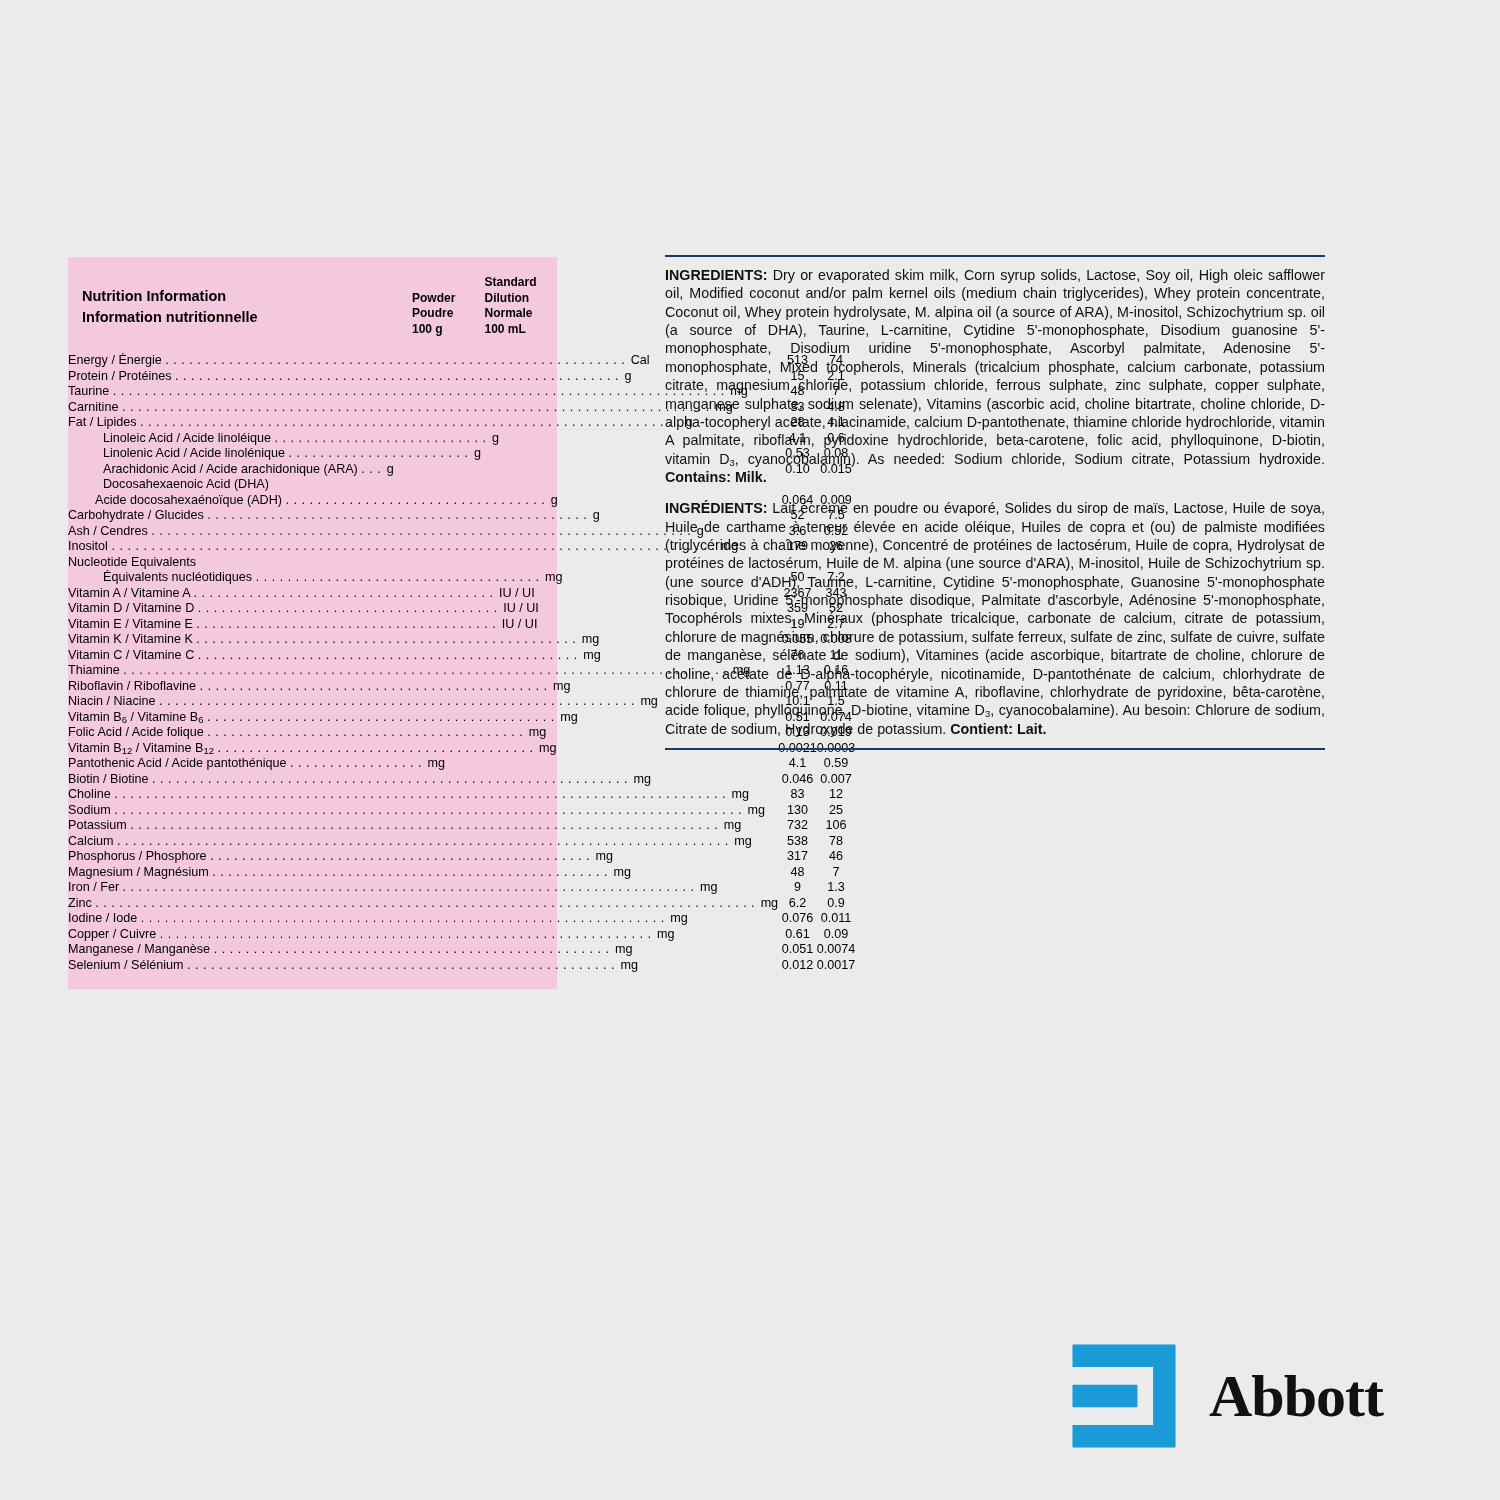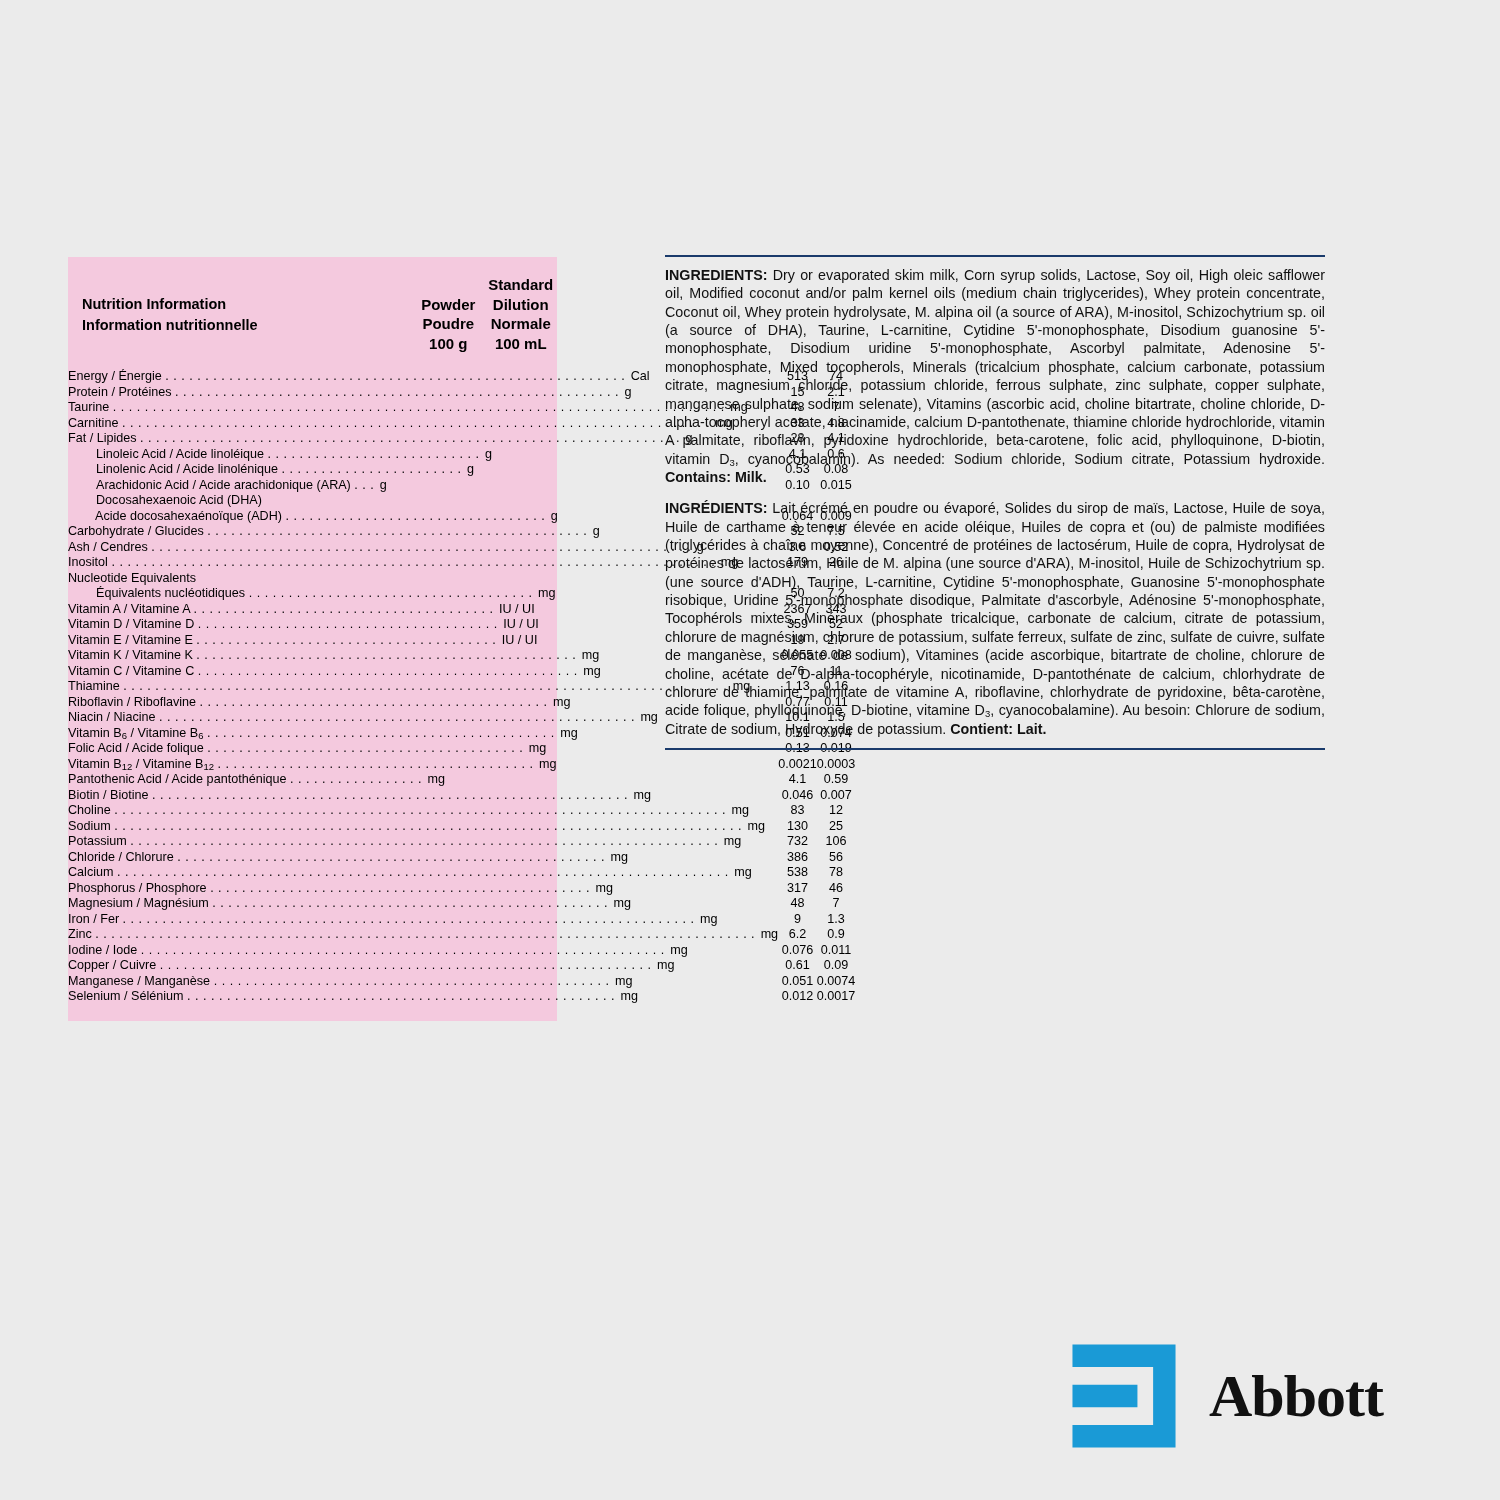--- a/index.html
+++ b/index.html
@@ -35,22 +35,21 @@
     flex: 0 0 330px;
     padding-left: 14px;
     font-size: 14.5px;
     font-weight: bold;
     color: #000;
     line-height: 1.45;
     align-self: center;
   }
   .nut-header-col {
     flex: 1;
-    text-align: center;
-    font-size: 15px;
+    font-size: 12px;
     font-weight: bold;
     line-height: 1.3;
     color: #000;
     align-self: flex-end;
     padding-bottom: 2px;
   }
 
   table.nut-table {
     border-collapse: collapse;
     width: 100%;
@@ -74,21 +73,21 @@
   }
   td.lbl .unit {
     padding-left: 2px;
   }
   td.v1, td.v2 {
     text-align: center;
     width: 112px;
     font-size: 12.6px;
   }
   tr.indent td.lbl {
-    padding-left: 28px;
+    padding-left: 35px;
   }
   tr.indent2 td.lbl {
     padding-left: 27px;
   }
   .sub {
     font-size: 9.5px;
     vertical-align: baseline;
     position: relative;
     top: 2px;
   }
@@ -316,25 +315,20 @@
           <td class="lbl"><span>Sodium</span> <span class="dots">. . . . . . . . . . . . . . . . . . . . . . . . . . . . . . . . . . . . . . . . . . . . . . . . . . . . . . . . . . . . . . . . . . . . . . . . . . . . . . .</span> <span class="unit">mg</span></td>
           <td class="v1">130</td>
           <td class="v2">25</td>
         </tr>
         <tr>
           <td class="lbl"><span>Potassium</span> <span class="dots">. . . . . . . . . . . . . . . . . . . . . . . . . . . . . . . . . . . . . . . . . . . . . . . . . . . . . . . . . . . . . . . . . . . . . . . . . .</span> <span class="unit">mg</span></td>
           <td class="v1">732</td>
           <td class="v2">106</td>
         </tr>
         <tr>
-          <td class="lbl"><span>Chloride / Chlorure</span> <span class="dots">. . . . . . . . . . . . . . . . . . . . . . . . . . . . . . . . . . . . . . . . . . . . . . . . . . . . . .</span> <span class="unit">mg</span></td>
-          <td class="v1">386</td>
-          <td class="v2">56</td>
-        </tr>
-        <tr>
           <td class="lbl"><span>Calcium</span> <span class="dots">. . . . . . . . . . . . . . . . . . . . . . . . . . . . . . . . . . . . . . . . . . . . . . . . . . . . . . . . . . . . . . . . . . . . . . . . . . . . .</span> <span class="unit">mg</span></td>
           <td class="v1">538</td>
           <td class="v2">78</td>
         </tr>
         <tr>
           <td class="lbl"><span>Phosphorus / Phosphore</span> <span class="dots">. . . . . . . . . . . . . . . . . . . . . . . . . . . . . . . . . . . . . . . . . . . . . . . .</span> <span class="unit">mg</span></td>
           <td class="v1">317</td>
           <td class="v2">46</td>
         </tr>
         <tr>

